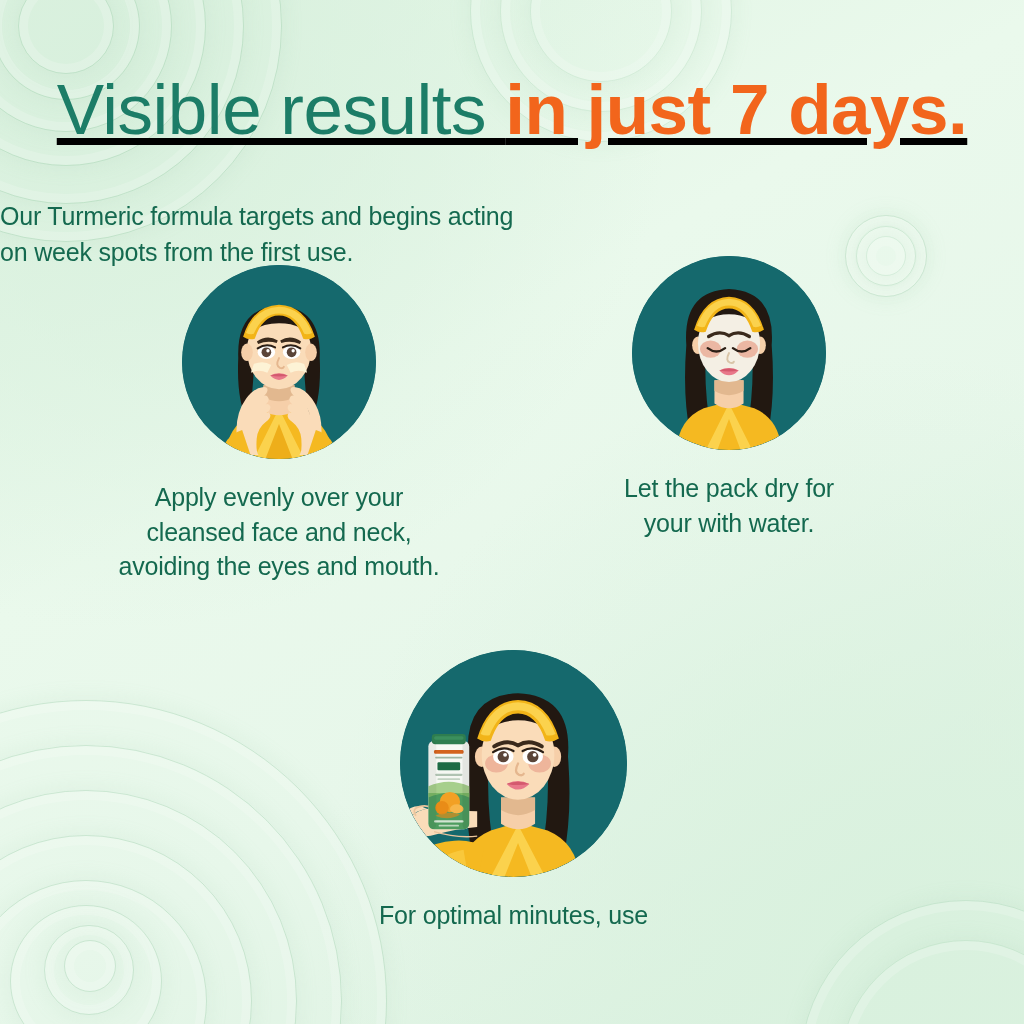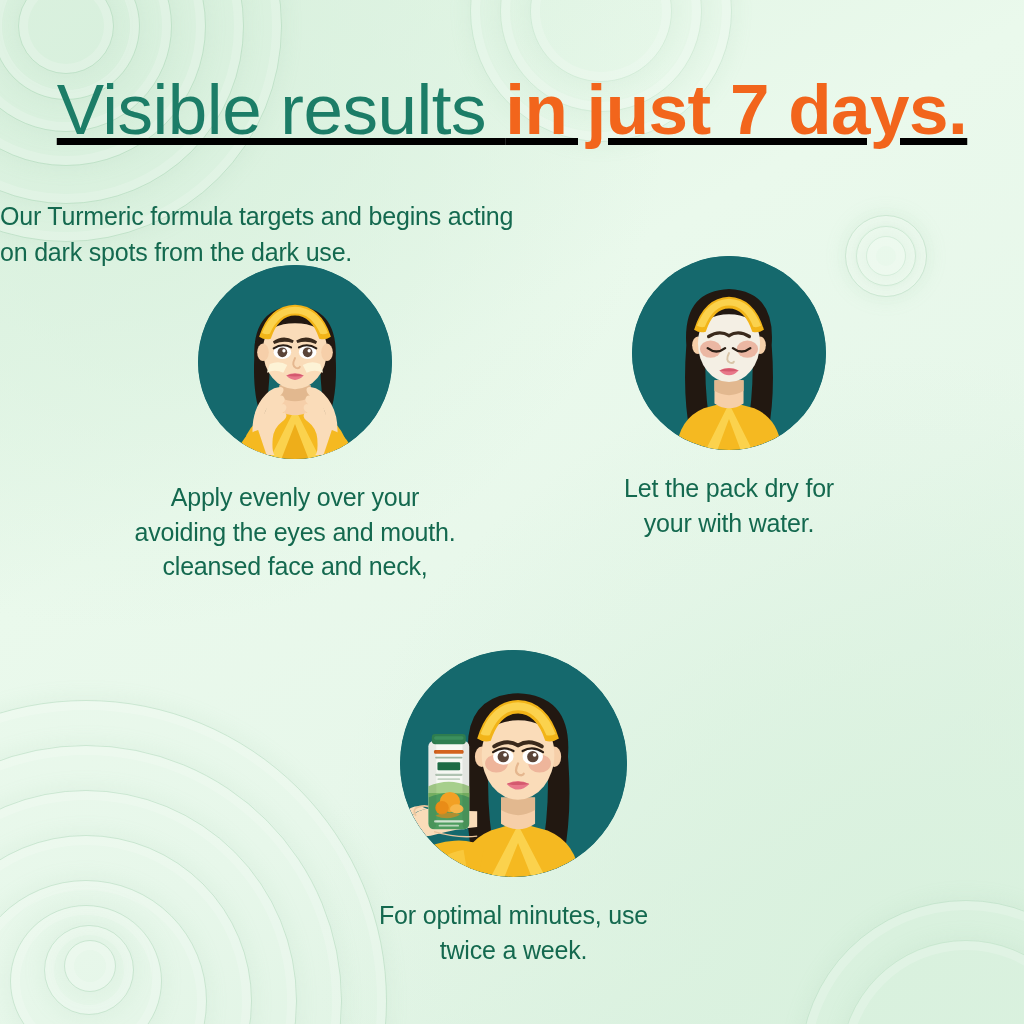--- a/index.html
+++ b/index.html
@@ -91,24 +91,24 @@
     <div class="ripple soft" style="left:800px;top:900px;width:330px;height:330px;border-color:rgba(126,186,143,0.2);"></div>
     <div class="ripple soft" style="left:840px;top:940px;width:250px;height:250px;border-color:rgba(126,186,143,0.18);"></div>
   </div>
 
   <div class="headline">
     <span class="hl-teal">Visible results </span><span class="hl-orange">in just 7 days.</span>
   </div>
 
   <div class="subheadline">
     <span>Our Turmeric formula targets and begins acting</span>
-    <span>on dark spots from the dark use.</span>
-  </div>
-
-  <div class="step" style="left:198px;top:265px;width:194px;">
+    <span>on week spots from the first use.</span>
+  </div>
+
+  <div class="step" style="left:182px;top:265px;width:194px;">
     <div class="circle" style="width:194px;height:194px;">
       <div class="fig">
         <svg viewBox="0 0 200 200" preserveAspectRatio="xMidYMid slice">
           <defs>
             <clipPath id="c1">
                 <circle cx="100" cy="100" r="100"></circle>
               </clipPath>
           </defs>
           <g clip-path="url(#c1)">
             <rect width="200" height="200" fill="#15696d"></rect>
@@ -158,22 +158,22 @@
             </g>
 
             <path d="M40 200 q2 -24 22 -30 l10 30 Z" fill="#f5b921"></path>
             <path d="M160 200 q-2 -24 -22 -30 l-10 30 Z" fill="#f5b921"></path>
           </g>
         </svg>
       </div>
     </div>
     <div class="caption" style="left:-95px;width:384px;top:215px;">
       <span>Apply evenly over your</span>
+      <span>cleansed face and neck,</span>
       <span>avoiding the eyes and mouth.</span>
-      <span>cleansed face and neck,</span>
     </div>
   </div>
 
   <div class="step" style="left:632px;top:256px;width:194px;">
     <div class="circle" style="width:194px;height:194px;">
       <div class="fig">
         <svg viewBox="0 0 200 200" preserveAspectRatio="xMidYMid slice">
           <defs>
               <clipPath id="c2">
                 <circle cx="100" cy="100" r="100"></circle>
@@ -310,17 +310,16 @@
             </g>
 
             <path d="M0 200 q14 -30 48 -32 q16 -1 26 6 l-6 30 Z" fill="#f5b921"></path>
             <path d="M22 200 q10 -20 34 -24 l4 24 Z" fill="#fbd24d" opacity="0.6"></path>
           </g>
         </svg>
       </div>
     </div>
     <div class="caption" style="left:-60px;width:347px;top:248px;">
       <span>For optimal minutes, use</span>
-      <span>twice a week.</span>
     </div>
   </div>
 
 </div>
 
 </body></html>

